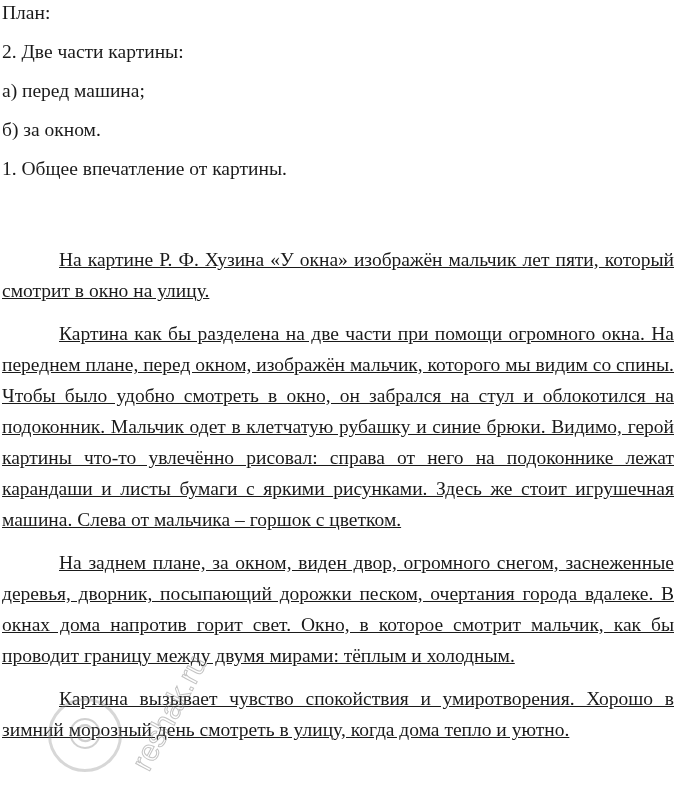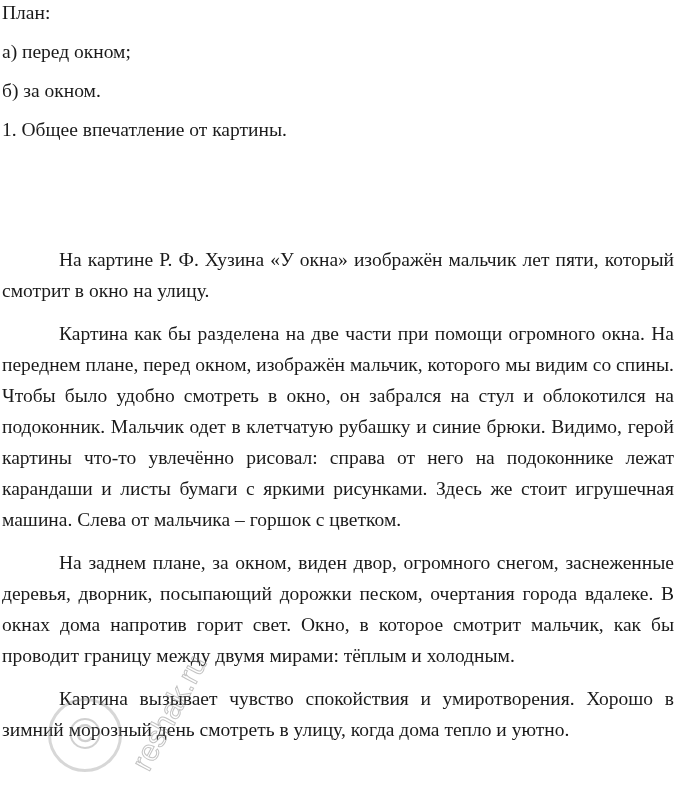--- a/index.html
+++ b/index.html
@@ -4,21 +4,21 @@
 <style>
   html, body { margin: 0; padding: 0; background: #ffffff; }
   body {
     width: 676px; height: 789px; overflow: hidden; position: relative;
     font-family: "Liberation Serif", serif; color: #1a1a1a;
     font-size: 19.5px;
   }
   .plan { position: absolute; left: 2px; top: 0; width: 670px; font-family: Liberation Serif, serif; }
   .plan-line { height: 39px; line-height: 26px; white-space: nowrap; }
   .essay { position: absolute; left: 2px; top: 244px; width: 672px; }
-  .para { margin: 0 0 12px 0; line-height: 31px; text-align: justify; text-indent: 57px; }
+  .para { margin: 0 0 12px 0; line-height: 31px; text-align: justify; text-indent: 57px; text-decoration: underline; }
   .watermark {
     position: absolute; left: 30px; top: 610px; width: 170px; height: 180px;
     pointer-events: none; color: rgba(120,120,120,0.35);
   }
   .wm-circle {
     position: absolute; left: 18px; top: 88px; width: 68px; height: 68px;
     border: 3px solid rgba(140,140,140,0.35); border-radius: 50%;
     font-size: 44px; line-height: 66px; text-align: center;
     font-family: "Liberation Sans", sans-serif;
   }
@@ -27,21 +27,22 @@
     font-size: 30px; font-family: "Liberation Sans", sans-serif;
     -webkit-text-stroke: 1px rgba(120,120,120,0.45); color: transparent;
     white-space: nowrap; transform-origin: left top;
   }
 </style>
 </head>
 <body>
 
 <div class="plan">
   <div class="plan-line">План:</div>
-  <div class="plan-line">а) перед окном;</div>
+  <div class="plan-line">2. Две части картины:</div>
+  <div class="plan-line">а) перед машина;</div>
   <div class="plan-line">б) за окном.</div>
   <div class="plan-line">1. Общее впечатление от картины.</div>
 </div>
 
 <div class="essay">
   <p class="para">На картине Р. Ф. Хузина «У окна» изображён мальчик лет пяти, который смотрит в окно на улицу.</p>
   <p class="para">Картина как бы разделена на две части при помощи огромного окна. На переднем плане, перед окном, изображён мальчик, которого мы видим со спины. Чтобы было удобно смотреть в окно, он забрался на стул и облокотился на подоконник. Мальчик одет в клетчатую рубашку и синие брюки. Видимо, герой картины что-то увлечённо рисовал: справа от него на подоконнике лежат карандаши и листы бумаги с яркими рисунками. Здесь же стоит игрушечная машина. Слева от мальчика – горшок с цветком.</p>
   <p class="para">На заднем плане, за окном, виден двор, огромного снегом, заснеженные деревья, дворник, посыпающий дорожки песком, очертания города вдалеке. В окнах дома напротив горит свет. Окно, в которое смотрит мальчик, как бы проводит границу между двумя мирами: тёплым и холодным.</p>
   <p class="para">Картина вызывает чувство спокойствия и умиротворения. Хорошо в зимний морозный день смотреть в улицу, когда дома тепло и уютно.</p>
 </div>

